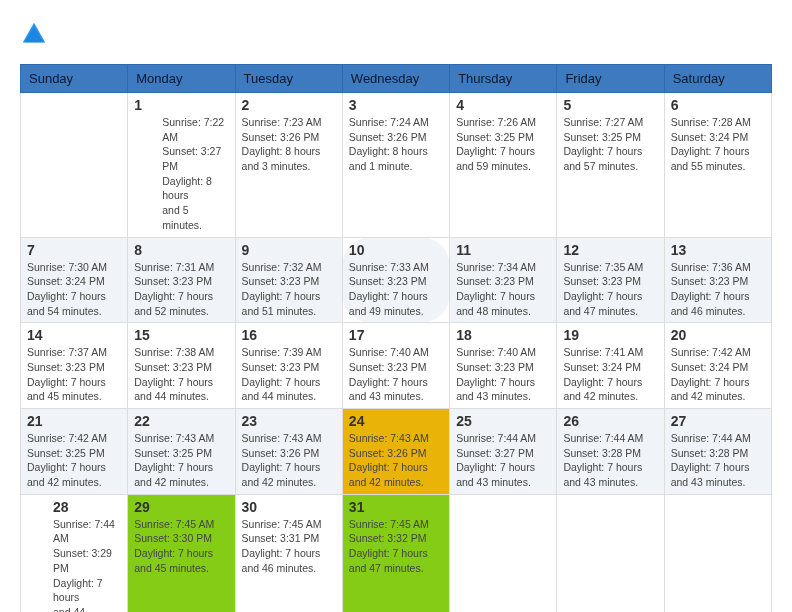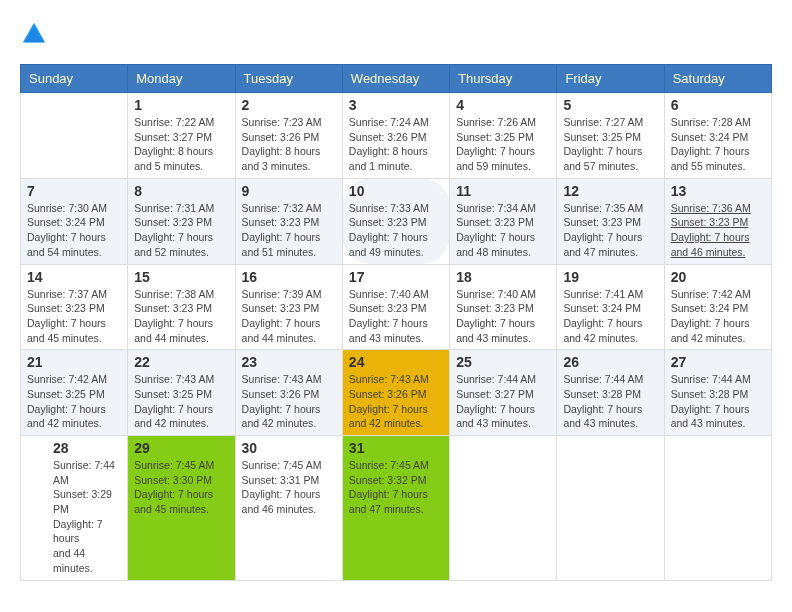--- a/index.html
+++ b/index.html
@@ -47,21 +47,21 @@
       font-size: 15px;
       color: #555;
     }
     .calendar {
       width: 100%;
       border-collapse: collapse;
       border: 1px solid #ccc;
     }
     .calendar th {
       background-color: #3d7abf;
-      color: #fef9c3;
+      color: #0f172a;
       text-align: left;
       padding: 6px 8px;
       font-size: 13px;
       font-weight: normal;
       border: 1px solid #2d6aaf;
     }
     .calendar td {
       vertical-align: top;
       border: 1px solid #ddd;
       padding: 4px 6px;
@@ -116,21 +116,21 @@
         <th>Thursday</th>
         <th>Friday</th>
         <th>Saturday</th>
       </tr>
   </thead>
   <tbody id="calendar-body">
   <tr>
         <td class="empty-cell"></td>
         <td style="background: rgb(255, 255, 255);">
           <div class="day-number">1</div>
-          <div class="day-info" style="white-space: pre-line;">Sunrise: 7:22 AM
+          <div class="day-info" style="white-space: pre-line; margin-left: 28px;">Sunrise: 7:22 AM
 Sunset: 3:27 PM
 Daylight: 8 hours
 and 5 minutes.</div>
         </td>
         <td style="background: rgb(255, 255, 255);">
           <div class="day-number">2</div>
           <div class="day-info" style="white-space: pre-line;">Sunrise: 7:23 AM
 Sunset: 3:26 PM
 Daylight: 8 hours
 and 3 minutes.</div>
@@ -202,21 +202,21 @@
         </td>
         <td style="background: rgb(240, 244, 248);">
           <div class="day-number">12</div>
           <div class="day-info" style="white-space: pre-line;">Sunrise: 7:35 AM
 Sunset: 3:23 PM
 Daylight: 7 hours
 and 47 minutes.</div>
         </td>
         <td style="background: rgb(240, 244, 248);">
           <div class="day-number">13</div>
-          <div class="day-info" style="white-space: pre-line; text-decoration: underline;">Sunrise: 7:36 AM
+          <div class="day-info" style="white-space: pre-line;">Sunrise: 7:36 AM
 Sunset: 3:23 PM
 Daylight: 7 hours
 and 46 minutes.</div>
         </td>
       </tr>
       <tr>
         <td style="background: rgb(255, 255, 255);">
           <div class="day-number">14</div>
           <div class="day-info" style="white-space: pre-line;">Sunrise: 7:37 AM
 Sunset: 3:23 PM

